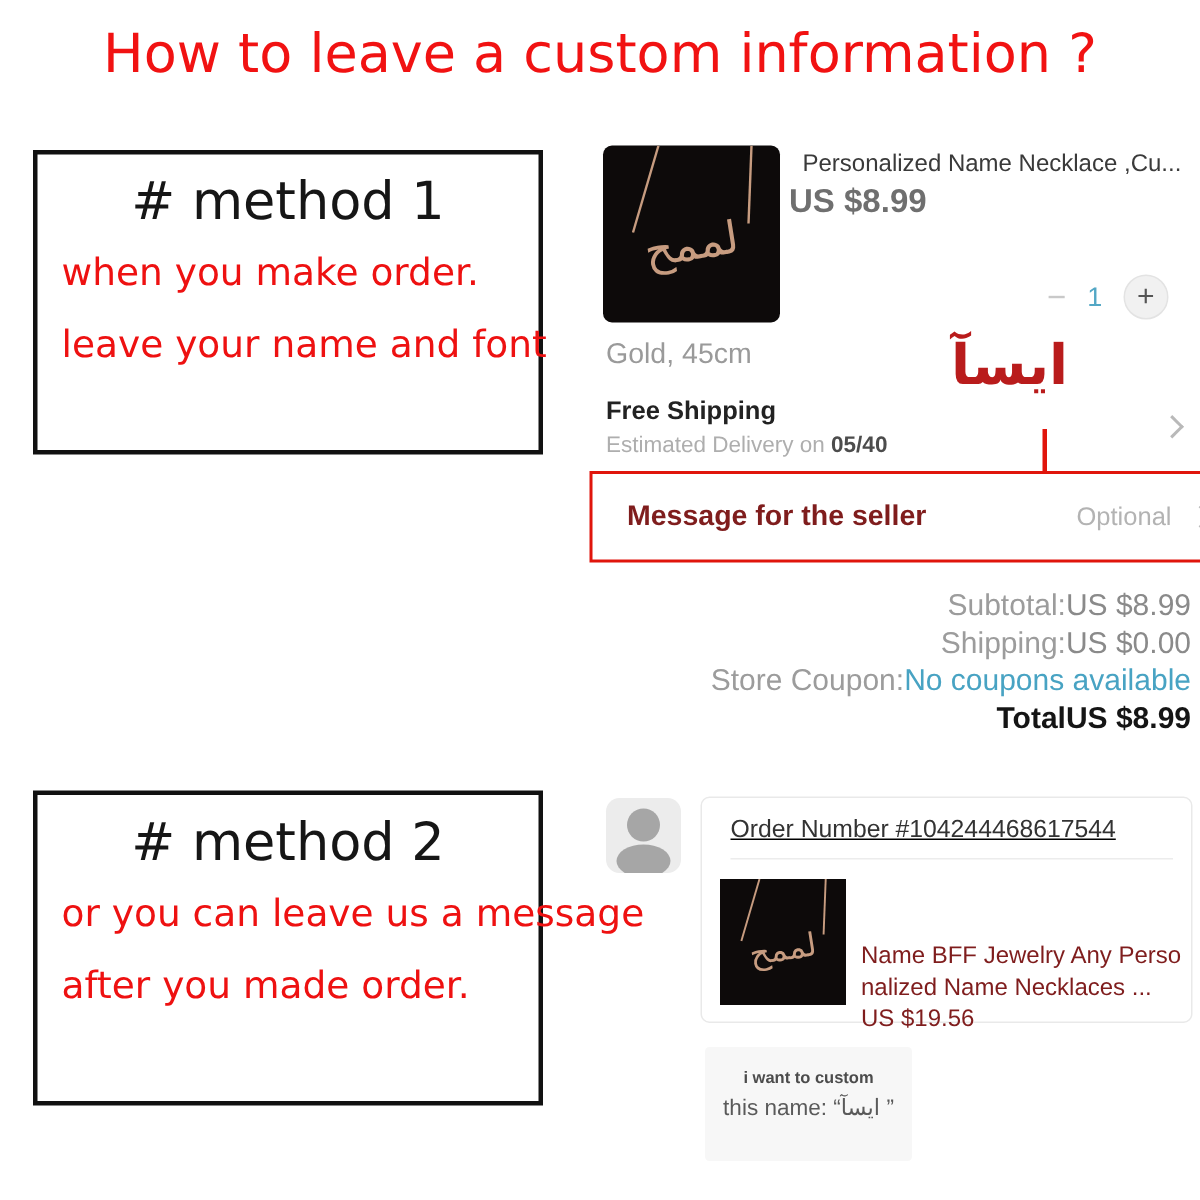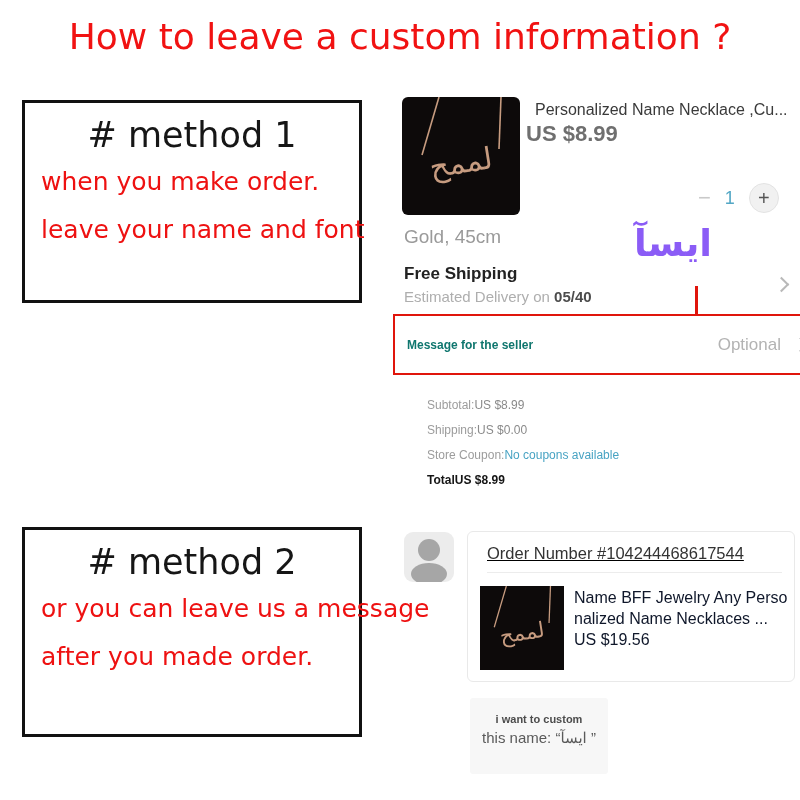--- a/index.html
+++ b/index.html
@@ -20,52 +20,52 @@
   .prod-img{left:402px;top:97px;width:118px;height:118px;background:#0d0a0a;border-radius:6px;overflow:hidden;}
   .thumb{left:479px;top:585px;width:84px;height:84px;background:#0d0a0a;overflow:hidden;}
   .prod-title{left:535px;top:101px;width:260px;font-size:16px;color:#3a3a3a;white-space:nowrap;overflow:hidden;}
   .price{left:526px;top:121px;font-size:22px;font-weight:bold;color:#6f6f6f;}
   .stepper{left:698px;top:183px;display:flex;align-items:center;gap:14px;}
   .step-minus{color:#c9c9c9;font-size:22px;}
   .step-val{color:#53a7c5;font-size:18px;}
   .step-plus{width:28px;height:28px;border-radius:50%;background:#f1f1f1;border:1px solid #e3e3e3;
              color:#555;font-size:20px;display:flex;align-items:center;justify-content:center;}
   .variant{left:404px;top:226px;font-size:19px;color:#9a9a9a;}
-  .arabic-red{left:608px;top:222px;width:130px;text-align:center;font-size:37px;color:#8b5cf6;font-weight:bold;}
+  .arabic-red{left:608px;top:222px;width:130px;text-align:center;font-size:37px;color:#b91c1c;font-weight:bold;}
   .ship-title{left:404px;top:264px;font-size:17px;font-weight:bold;color:#222;}
   .ship-est{left:404px;top:288px;font-size:15px;color:#aeaeae;}
   .ship-est b{color:#4c4c4c;}
   .chev{display:inline-block;width:9px;height:9px;border-top:2px solid #b9b9b9;border-right:2px solid #b9b9b9;
         transform:rotate(45deg);}
   .chev-ship{left:776px;top:279px;}
   .arrow-line{left:695px;top:286px;width:3px;height:48px;background:#e0150c;}
   .arrow-head{left:687px;top:332px;width:0;height:0;border-left:10px solid transparent;
               border-right:10px solid transparent;border-top:16px solid #e0150c;}
   .msg-box{left:393px;top:314px;width:399px;height:57px;border:2px solid #e0150c;background:#fff;
            display:flex;align-items:center;padding:0 10px 0 12px;box-sizing:content-box;}
-  .msg-label{font-size:12px;font-weight:bold;color:#0f766e;flex:1;}
+  .msg-label{font-size:19px;font-weight:bold;color:#7f1d1d;flex:1;margin-left:11px;}
   .msg-optional{font-size:17px;color:#b3b3b3;margin-right:14px;}
 
   
   .summary{left:404px;top:392px;width:390px;}
-  .sum-row{display:flex;justify-content:flex-start;height:25px;align-items:center;font-size:12px;margin-left:23px;}
+  .sum-row{display:flex;justify-content:flex-end;height:25px;align-items:center;font-size:20px;}
   .sum-label{color:#9c9c9c;}
   .sum-val{color:#8a8a8a;}
   .sum-teal{color:#48a3c3;}
   .sum-row.total .sum-label,.sum-row.total .sum-val{color:#151515;font-weight:bold;}
 
   
   .avatar{left:404px;top:532px;width:50px;height:50px;background:#ececec;border-radius:9px;overflow:hidden;}
   .avatar .head{position:absolute;left:14px;top:7px;width:22px;height:22px;border-radius:50%;background:#a6a6a6;}
   .avatar .bodyp{position:absolute;left:7px;top:31px;width:36px;height:22px;border-radius:50%;background:#a6a6a6;}
   .card{left:467px;top:531px;width:326px;height:149px;border:1px solid #e9e9e9;border-radius:6px;background:#fff;text-decoration:underline;}
   .card-num{margin:12px 0 0 19px;font-size:16.5px;color:#333;}
   .card-div{margin:9px 12px 0 19px;border-top:1px solid #ececec;}
   .card-body{position:absolute;left:12px;top:54px;display:flex;}
-  .card-lines{margin-left:10px;font-size:16px;color:#0f172a;line-height:21px;padding-top:1px;}
+  .card-lines{margin-left:10px;font-size:16px;color:#7f1d1d;line-height:21px;padding-top:1px;margin-top:40px;}
 
   
   .bubble{left:470px;top:698px;width:138px;height:76px;background:#f7f7f7;border-radius:3px;}
   .bub1{margin-top:15px;text-align:center;font-size:11px;font-weight:bold;color:#4c4c4c;}
   .bub2{margin-top:4px;text-align:center;font-size:15px;color:#5a5a5a;}
 </style>
 </head>
 <body>
 
 <div id="canvas">

